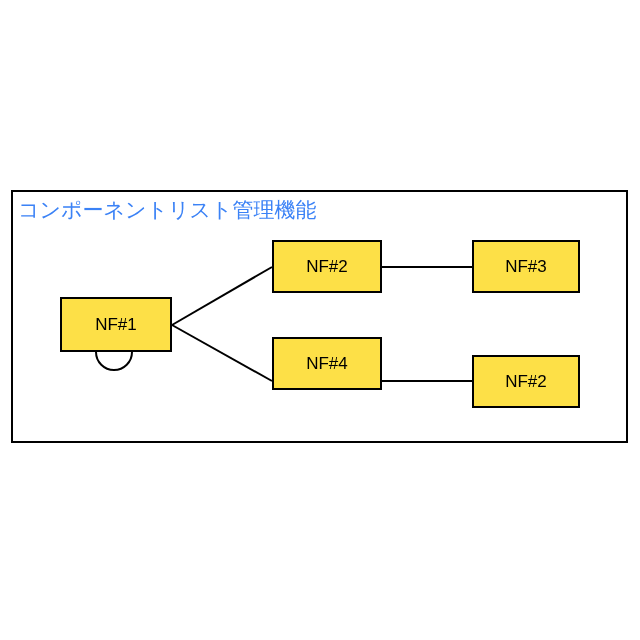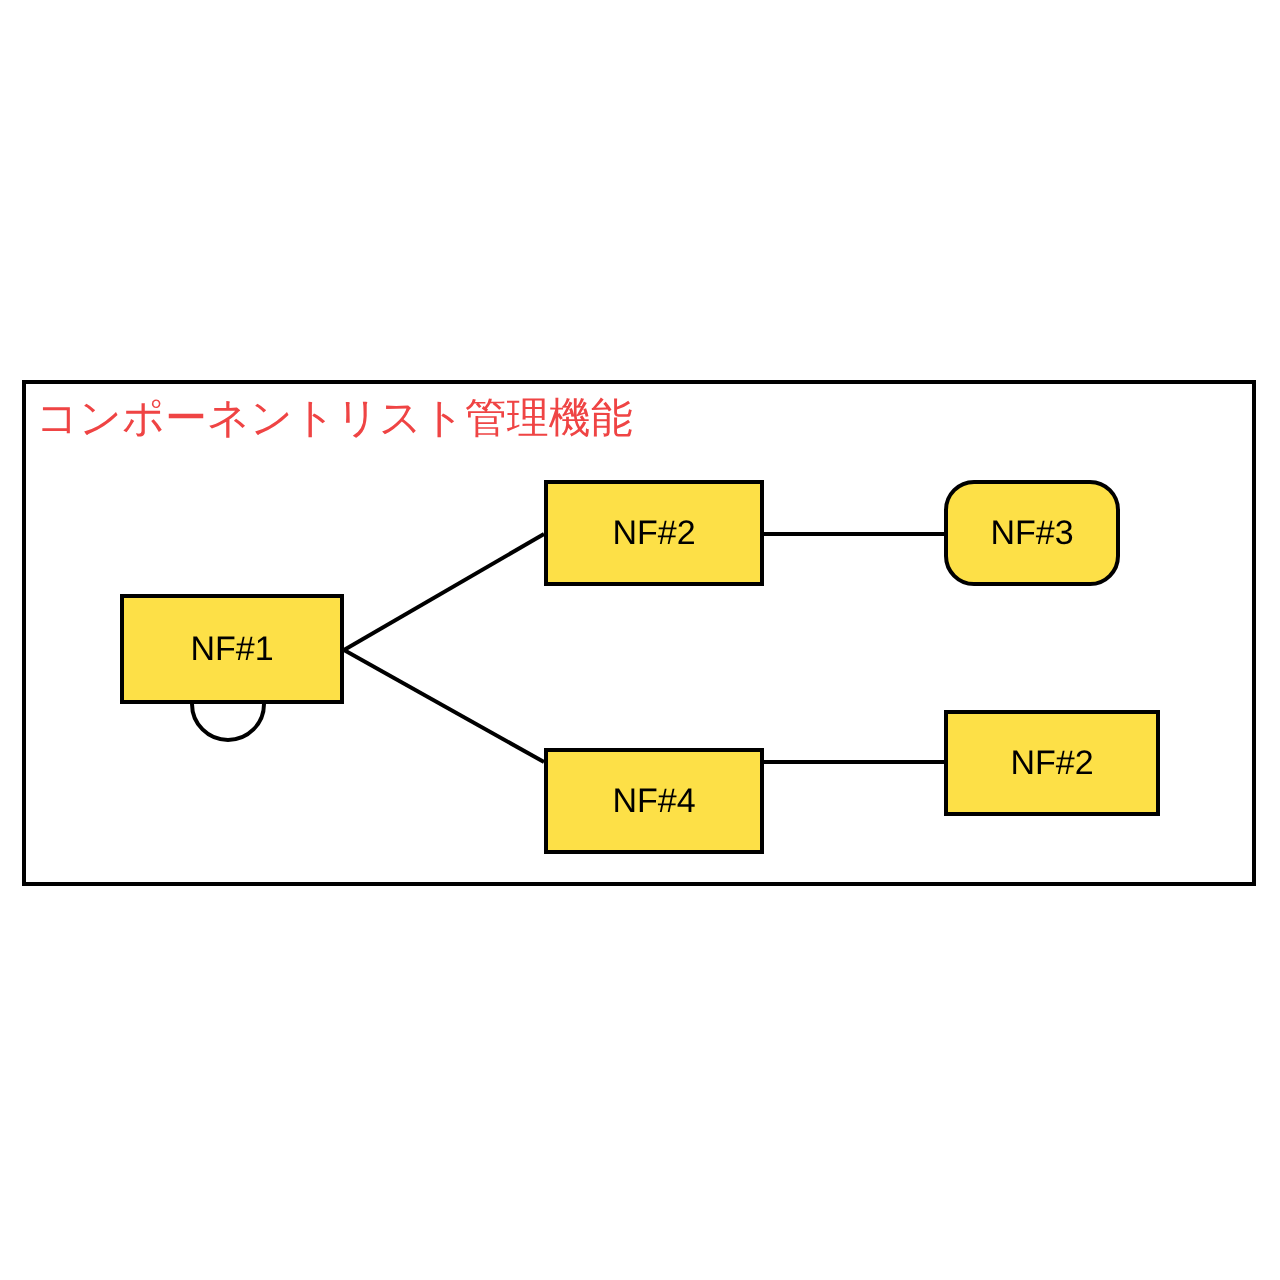--- a/index.html
+++ b/index.html
@@ -28,21 +28,21 @@
     border: 2px solid #000000;
     background: #ffffff;
     box-sizing: border-box;
   }
   .group-title {
     position: absolute;
     left: 18px;
     top: 197px;
     font-size: 21px;
     line-height: 26px;
-    color: #ef4444;
+    color: #3b82f6;
     white-space: nowrap;
     letter-spacing: 0px;
   }
   
   .node {
     position: absolute;
     border: 2px solid #000000;
     background: #fde047;
     box-sizing: border-box;
     display: flex;
@@ -84,25 +84,25 @@
   <div class="group-title">コンポーネントリスト管理機能</div>
 
   <div class="node" id="node-nf1" style="left: 60px; top: 297px; width: 112px; height: 55px;">
     <span class="node-label">NF#1</span>
   </div>
 
   <div class="node" id="node-nf2" style="left: 272px; top: 240px; width: 110px; height: 53px;">
     <span class="node-label">NF#2</span>
   </div>
 
-  <div class="node" id="node-nf3" style="left: 472px; top: 240px; width: 88px; height: 53px; border-radius: 15px;">
+  <div class="node" id="node-nf3" style="left: 472px; top: 240px; width: 108px; height: 53px;">
     <span class="node-label">NF#3</span>
   </div>
 
-  <div class="node" id="node-nf4" style="left: 272px; top: 374px; width: 110px; height: 53px;">
+  <div class="node" id="node-nf4" style="left: 272px; top: 337px; width: 110px; height: 53px;">
     <span class="node-label">NF#4</span>
   </div>
 
   <div class="node" id="node-nf5" style="left: 472px; top: 355px; width: 108px; height: 53px;">
     <span class="node-label">NF#2</span>
   </div>
 
   <svg id="edges" viewBox="0 0 640 640" xmlns="http://www.w3.org/2000/svg">
     <line id="edge-nf1-nf2" x1="172" y1="325" x2="272" y2="267"></line>
     <line id="edge-nf1-nf4" x1="172" y1="325" x2="272" y2="381"></line>

